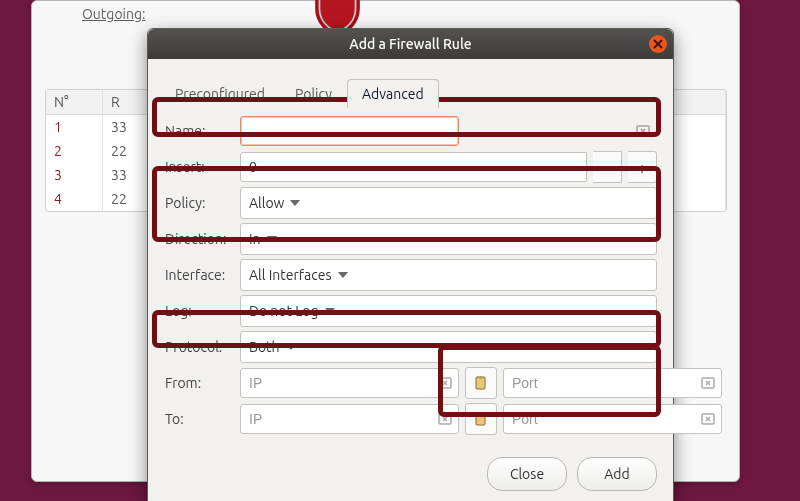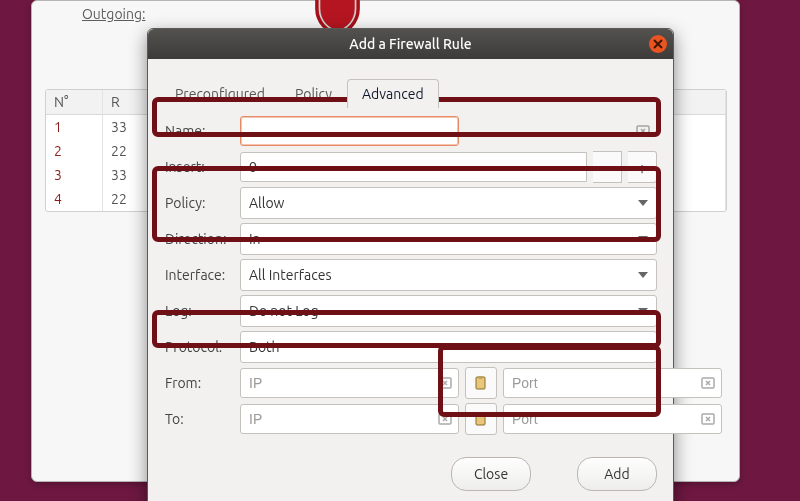--- a/index.html
+++ b/index.html
@@ -56,33 +56,33 @@
   .numin{display:flex;align-items:center;flex:1;}
   .numin .textin{flex:1;border-radius:3px 0 0 3px;}
   .spin{width:28px;height:30px;border:1px solid #c5c1bd;border-left:none;
     background:#fafafa;display:flex;align-items:center;justify-content:center;
     cursor:pointer;color:#555;font-size:17px;}
   .spin:first-of-type{}
   .spin:last-of-type{border-radius:0 3px 3px 0;}
 
   .combo{flex:1;height:30px;border:1px solid #c5c1bd;border-radius:3px;
     background:#fff;padding:0 8px;display:flex;align-items:center;
-    justify-content:space-between;cursor:pointer;color:#333;}
+    cursor:pointer;color:#333;}
   .combo .tri{width:0;height:0;border-left:5px solid transparent;
     border-right:5px solid transparent;border-top:6px solid #666;margin-left:6px;}
 
   .copybtn{width:30px;height:30px;border:1px solid #c5c1bd;border-radius:3px;
     background:#fafafa;display:flex;align-items:center;justify-content:center;
     cursor:pointer;}
   .copybtn svg{width:16px;height:16px;}
 
   .dlgbtns{display:flex;justify-content:flex-end;gap:10px;padding:10px 16px 16px;}
   .btn{min-width:78px;height:32px;border:1px solid #bab6b2;border-radius:15px;
     background:linear-gradient(#fefefe,#eeedeb);display:flex;align-items:center;
-    justify-content:center;cursor:pointer;color:#333;margin-left:36px;}
+    justify-content:center;cursor:pointer;color:#333;}
 
   
   .hl{position:absolute;border:5px solid #6f0f16;border-radius:6px;
     pointer-events:none;}
 
   ::placeholder{color:#9c9a98;}
 </style>
 </head>
 <body>
 

